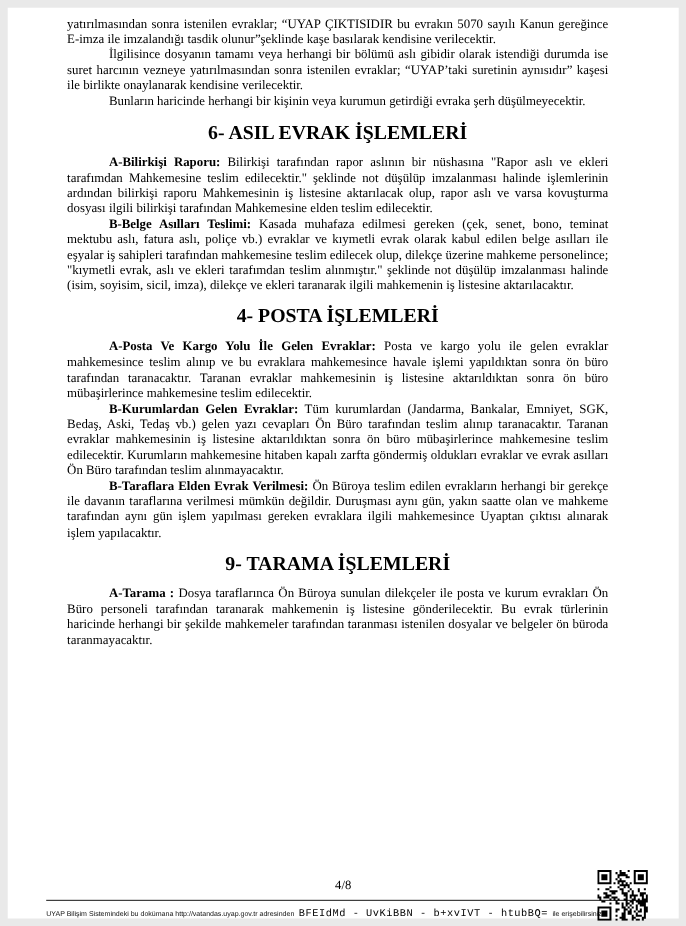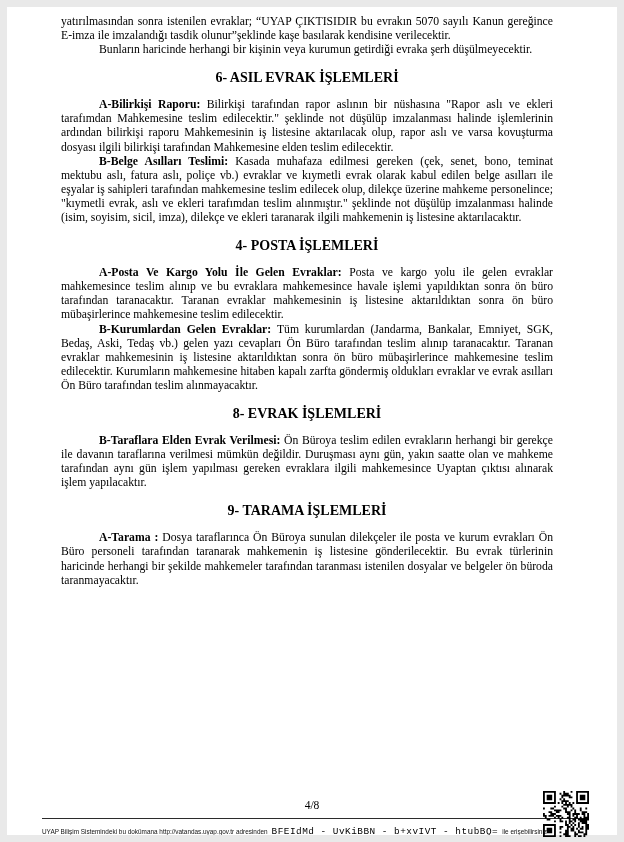--- a/index.html
+++ b/index.html
@@ -23,21 +23,21 @@
   }
   .content p{
     margin:0;
     font-size:11.7px;
     line-height:14.1px;
     text-align:justify;
   }
   .content p.indent{ text-indent:38px; }
   .content .lead{ font-weight:bold; }
   .content h2{
-    font-size:14px;
+    font-size:18px;
     font-weight:bold;
     text-align:center;
     margin:13px 0 13px 0;
     line-height:15px;
   }
   .page-number{
     position:absolute;
     left:0;right:0;top:799px;
     text-align:center;
     font-size:11.5px;
@@ -71,28 +71,28 @@
     z-index:6;
   }
 </style>
 </head>
 <body>
 
 <div class="scan-frame"></div>
 
 <div class="content" id="content">
     <p class="body">yatırılmasından sonra istenilen evraklar; “UYAP ÇIKTISIDIR bu evrakın 5070 sayılı Kanun gereğince E-imza ile imzalandığı tasdik olunur”şeklinde kaşe basılarak kendisine verilecektir.</p>
+    <p class="body indent">İlgilisince dosyanın tamamı veya herhangi bir bölümü aslı gibidir olarak istendiği durumda ise suret harcının vezneye yatırılmasından sonra istenilen evraklar; “UYAP’taki suretinin aynısıdır” kaşesi ile birlikte onaylanarak kendisine verilecektir.</p>
     <p class="body indent">Bunların haricinde herhangi bir kişinin veya kurumun getirdiği evraka şerh düşülmeyecektir.</p>
     <h2>6- ASIL EVRAK İŞLEMLERİ</h2>
     <p class="body indent"><span class="lead">A-Bilirkişi Raporu: </span>Bilirkişi tarafından rapor aslının bir nüshasına "Rapor aslı ve ekleri tarafımdan Mahkemesine teslim edilecektir." şeklinde not düşülüp imzalanması halinde işlemlerinin ardından bilirkişi raporu Mahkemesinin iş listesine aktarılacak olup, rapor aslı ve varsa kovuşturma dosyası ilgili bilirkişi tarafından Mahkemesine elden teslim edilecektir.</p>
     <p class="body indent"><span class="lead">B-Belge Asılları Teslimi: </span>Kasada muhafaza edilmesi gereken (çek, senet, bono, teminat mektubu aslı, fatura aslı, poliçe vb.) evraklar ve kıymetli evrak olarak kabul edilen belge asılları ile eşyalar iş sahipleri tarafından mahkemesine teslim edilecek olup, dilekçe üzerine mahkeme personelince; "kıymetli evrak, aslı ve ekleri tarafımdan teslim alınmıştır." şeklinde not düşülüp imzalanması halinde (isim, soyisim, sicil, imza), dilekçe ve ekleri taranarak ilgili mahkemenin iş listesine aktarılacaktır.</p>
     <h2>4- POSTA İŞLEMLERİ</h2>
     <p class="body indent"><span class="lead">A-Posta Ve Kargo Yolu İle Gelen Evraklar: </span>Posta ve kargo yolu ile gelen evraklar mahkemesince teslim alınıp ve bu evraklara mahkemesince havale işlemi yapıldıktan sonra ön büro tarafından taranacaktır. Taranan evraklar mahkemesinin iş listesine aktarıldıktan sonra ön büro mübaşirlerince mahkemesine teslim edilecektir.</p>
     <p class="body indent"><span class="lead">B-Kurumlardan Gelen Evraklar: </span>Tüm kurumlardan (Jandarma, Bankalar, Emniyet, SGK, Bedaş, Aski, Tedaş vb.) gelen yazı cevapları Ön Büro tarafından teslim alınıp taranacaktır. Taranan evraklar mahkemesinin iş listesine aktarıldıktan sonra ön büro mübaşirlerince mahkemesine teslim edilecektir. Kurumların mahkemesine hitaben kapalı zarfta göndermiş oldukları evraklar ve evrak asılları Ön Büro tarafından teslim alınmayacaktır.</p>
-    <h2>8- EVRAK İŞLEMLERİ</h2>
     <p class="body indent"><span class="lead">B-Taraflara Elden Evrak Verilmesi: </span>Ön Büroya teslim edilen evrakların herhangi bir gerekçe ile davanın taraflarına verilmesi mümkün değildir. Duruşması aynı gün, yakın saatte olan ve mahkeme tarafından aynı gün işlem yapılması gereken evraklara ilgili mahkemesince Uyaptan çıktısı alınarak işlem yapılacaktır.</p>
     <h2>9- TARAMA İŞLEMLERİ</h2>
     <p class="body indent"><span class="lead">A-Tarama : </span>Dosya taraflarınca Ön Büroya sunulan dilekçeler ile posta ve kurum evrakları Ön Büro personeli tarafından taranarak mahkemenin iş listesine gönderilecektir. Bu evrak türlerinin haricinde herhangi bir şekilde mahkemeler tarafından taranması istenilen dosyalar ve belgeler ön büroda taranmayacaktır.</p>
   </div>
 
 <div class="page-number">4/8</div>
 
 <div class="footer-rule"></div>
 
 <div class="footer-line">

